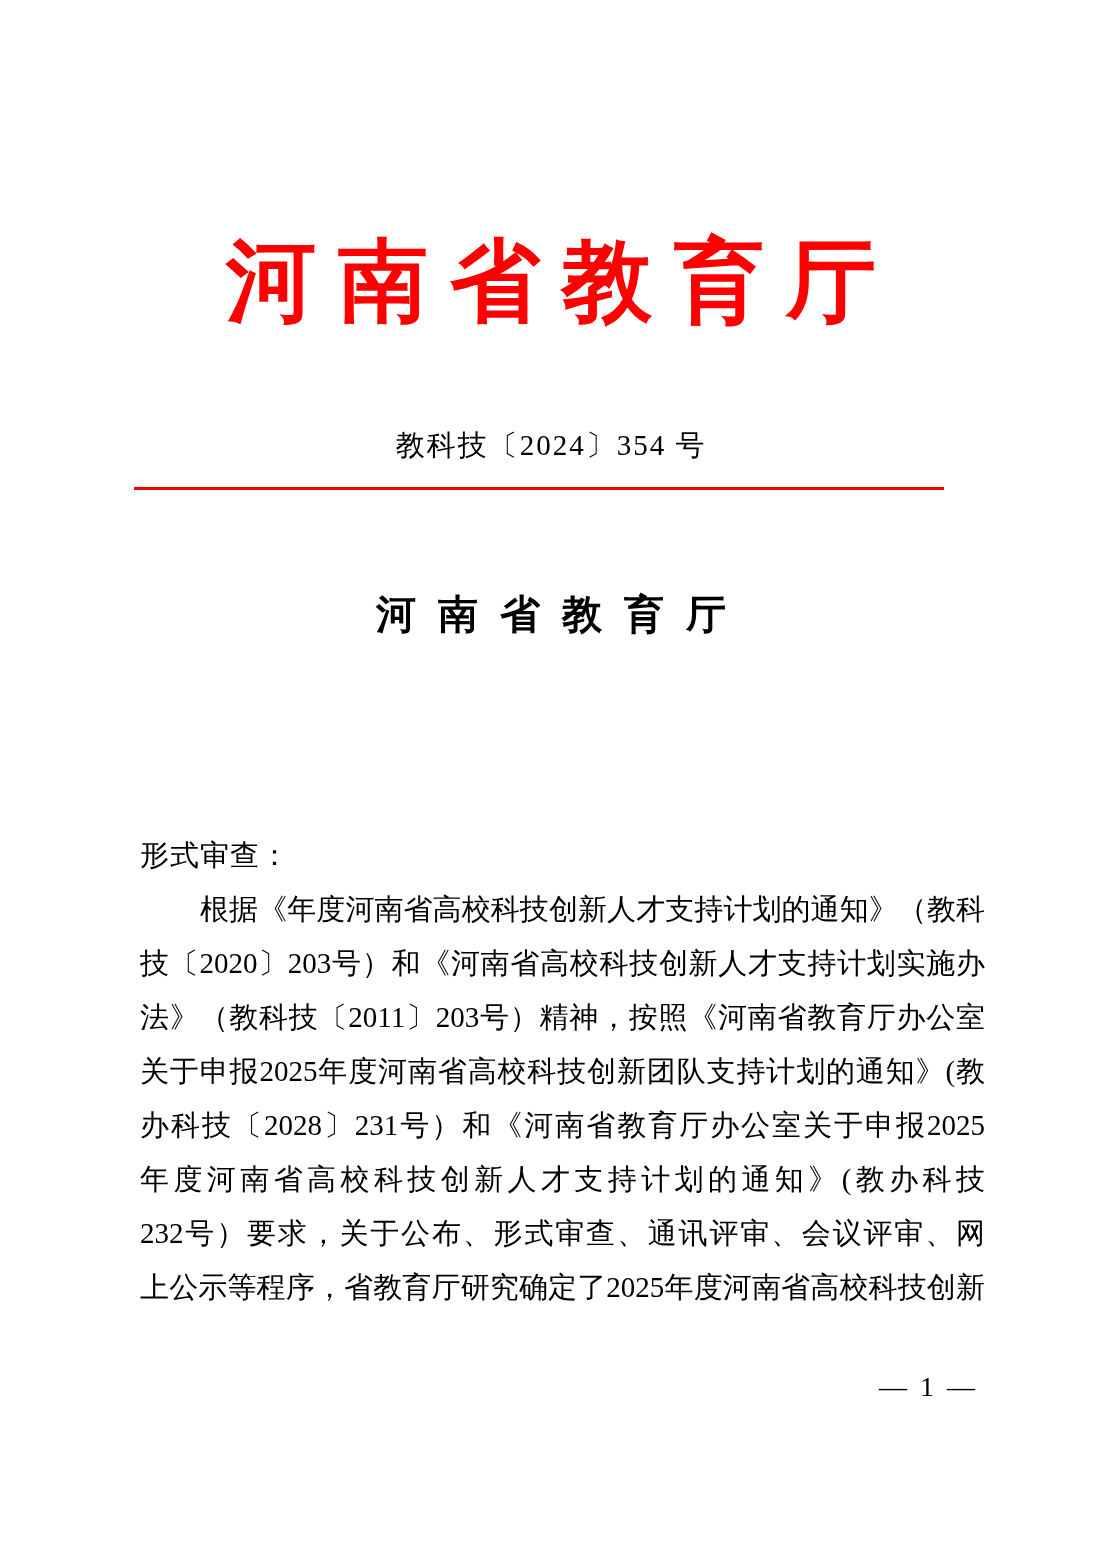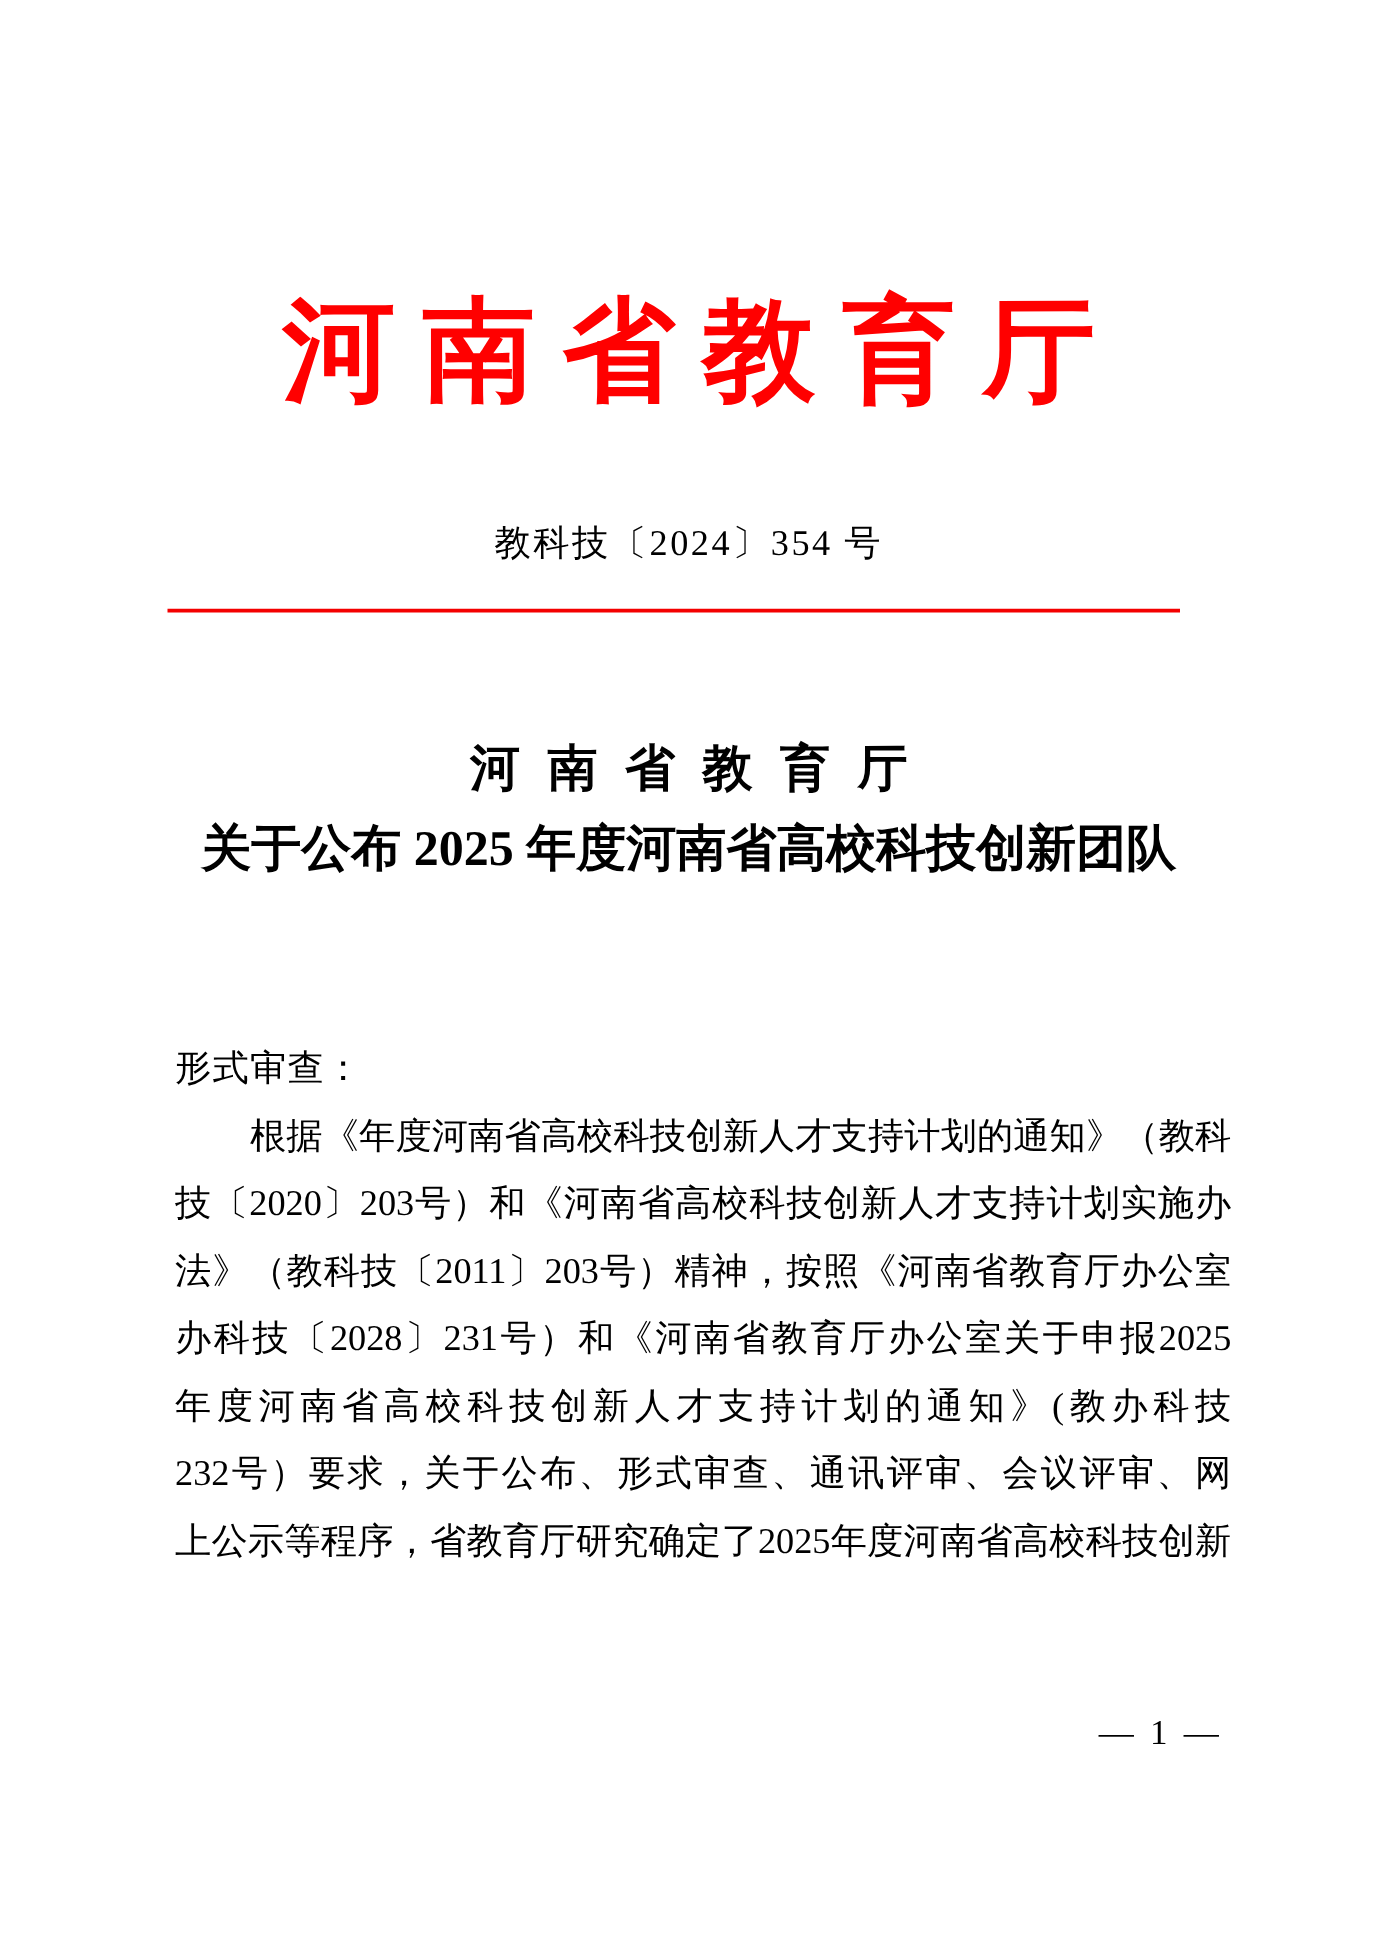--- a/index.html
+++ b/index.html
@@ -26,21 +26,21 @@
     font-weight: bold;
     line-height: 1.1;
     letter-spacing: 22px;
     padding-left: 22px;
     box-sizing: border-box;
     white-space: nowrap;
   }
 
   .doc-number {
     position: absolute;
-    top: 416px;
+    top: 426px;
     left: 0;
     width: 100%;
     text-align: center;
     font-size: 29px;
     line-height: 38px;
     letter-spacing: 2px;
   }
 
   .red-line {
     position: absolute;
@@ -107,28 +107,28 @@
 <div class="page">
 
   <div class="agency-title">河南省教育厅</div>
 
   <div class="doc-number">教科技〔2024〕354 号</div>
 
   <div class="red-line"></div>
 
   <div class="notice-title">
     <div class="spaced">河南省教育厅</div>
-    <div>关于公布 2025 年度河南省高校科技创新团队</div>
   </div>
 
   <div class="body-text">
     <div class="salutation">形式审查：</div>
     <div class="para-line indent">根据《年度河南省高校科技创新人才支持计划的通知》（教科</div>
     <div class="para-line">技〔2020〕203号）和《河南省高校科技创新人才支持计划实施办</div>
     <div class="para-line">法》（教科技〔2011〕203号）精神，按照《河南省教育厅办公室</div>
+    <div class="para-line">关于申报2025年度河南省高校科技创新团队支持计划的通知》(教</div>
     <div class="para-line">办科技〔2028〕231号）和《河南省教育厅办公室关于申报2025</div>
     <div class="para-line">年度河南省高校科技创新人才支持计划的通知》(教办科技〔2024〕</div>
     <div class="para-line">232号）要求，关于公布、形式审查、通讯评审、会议评审、网</div>
     <div class="para-line">上公示等程序，省教育厅研究确定了2025年度河南省高校科技创新</div>
   </div>
 
   <div class="page-number">— 1 —</div>
 
 </div>
 

